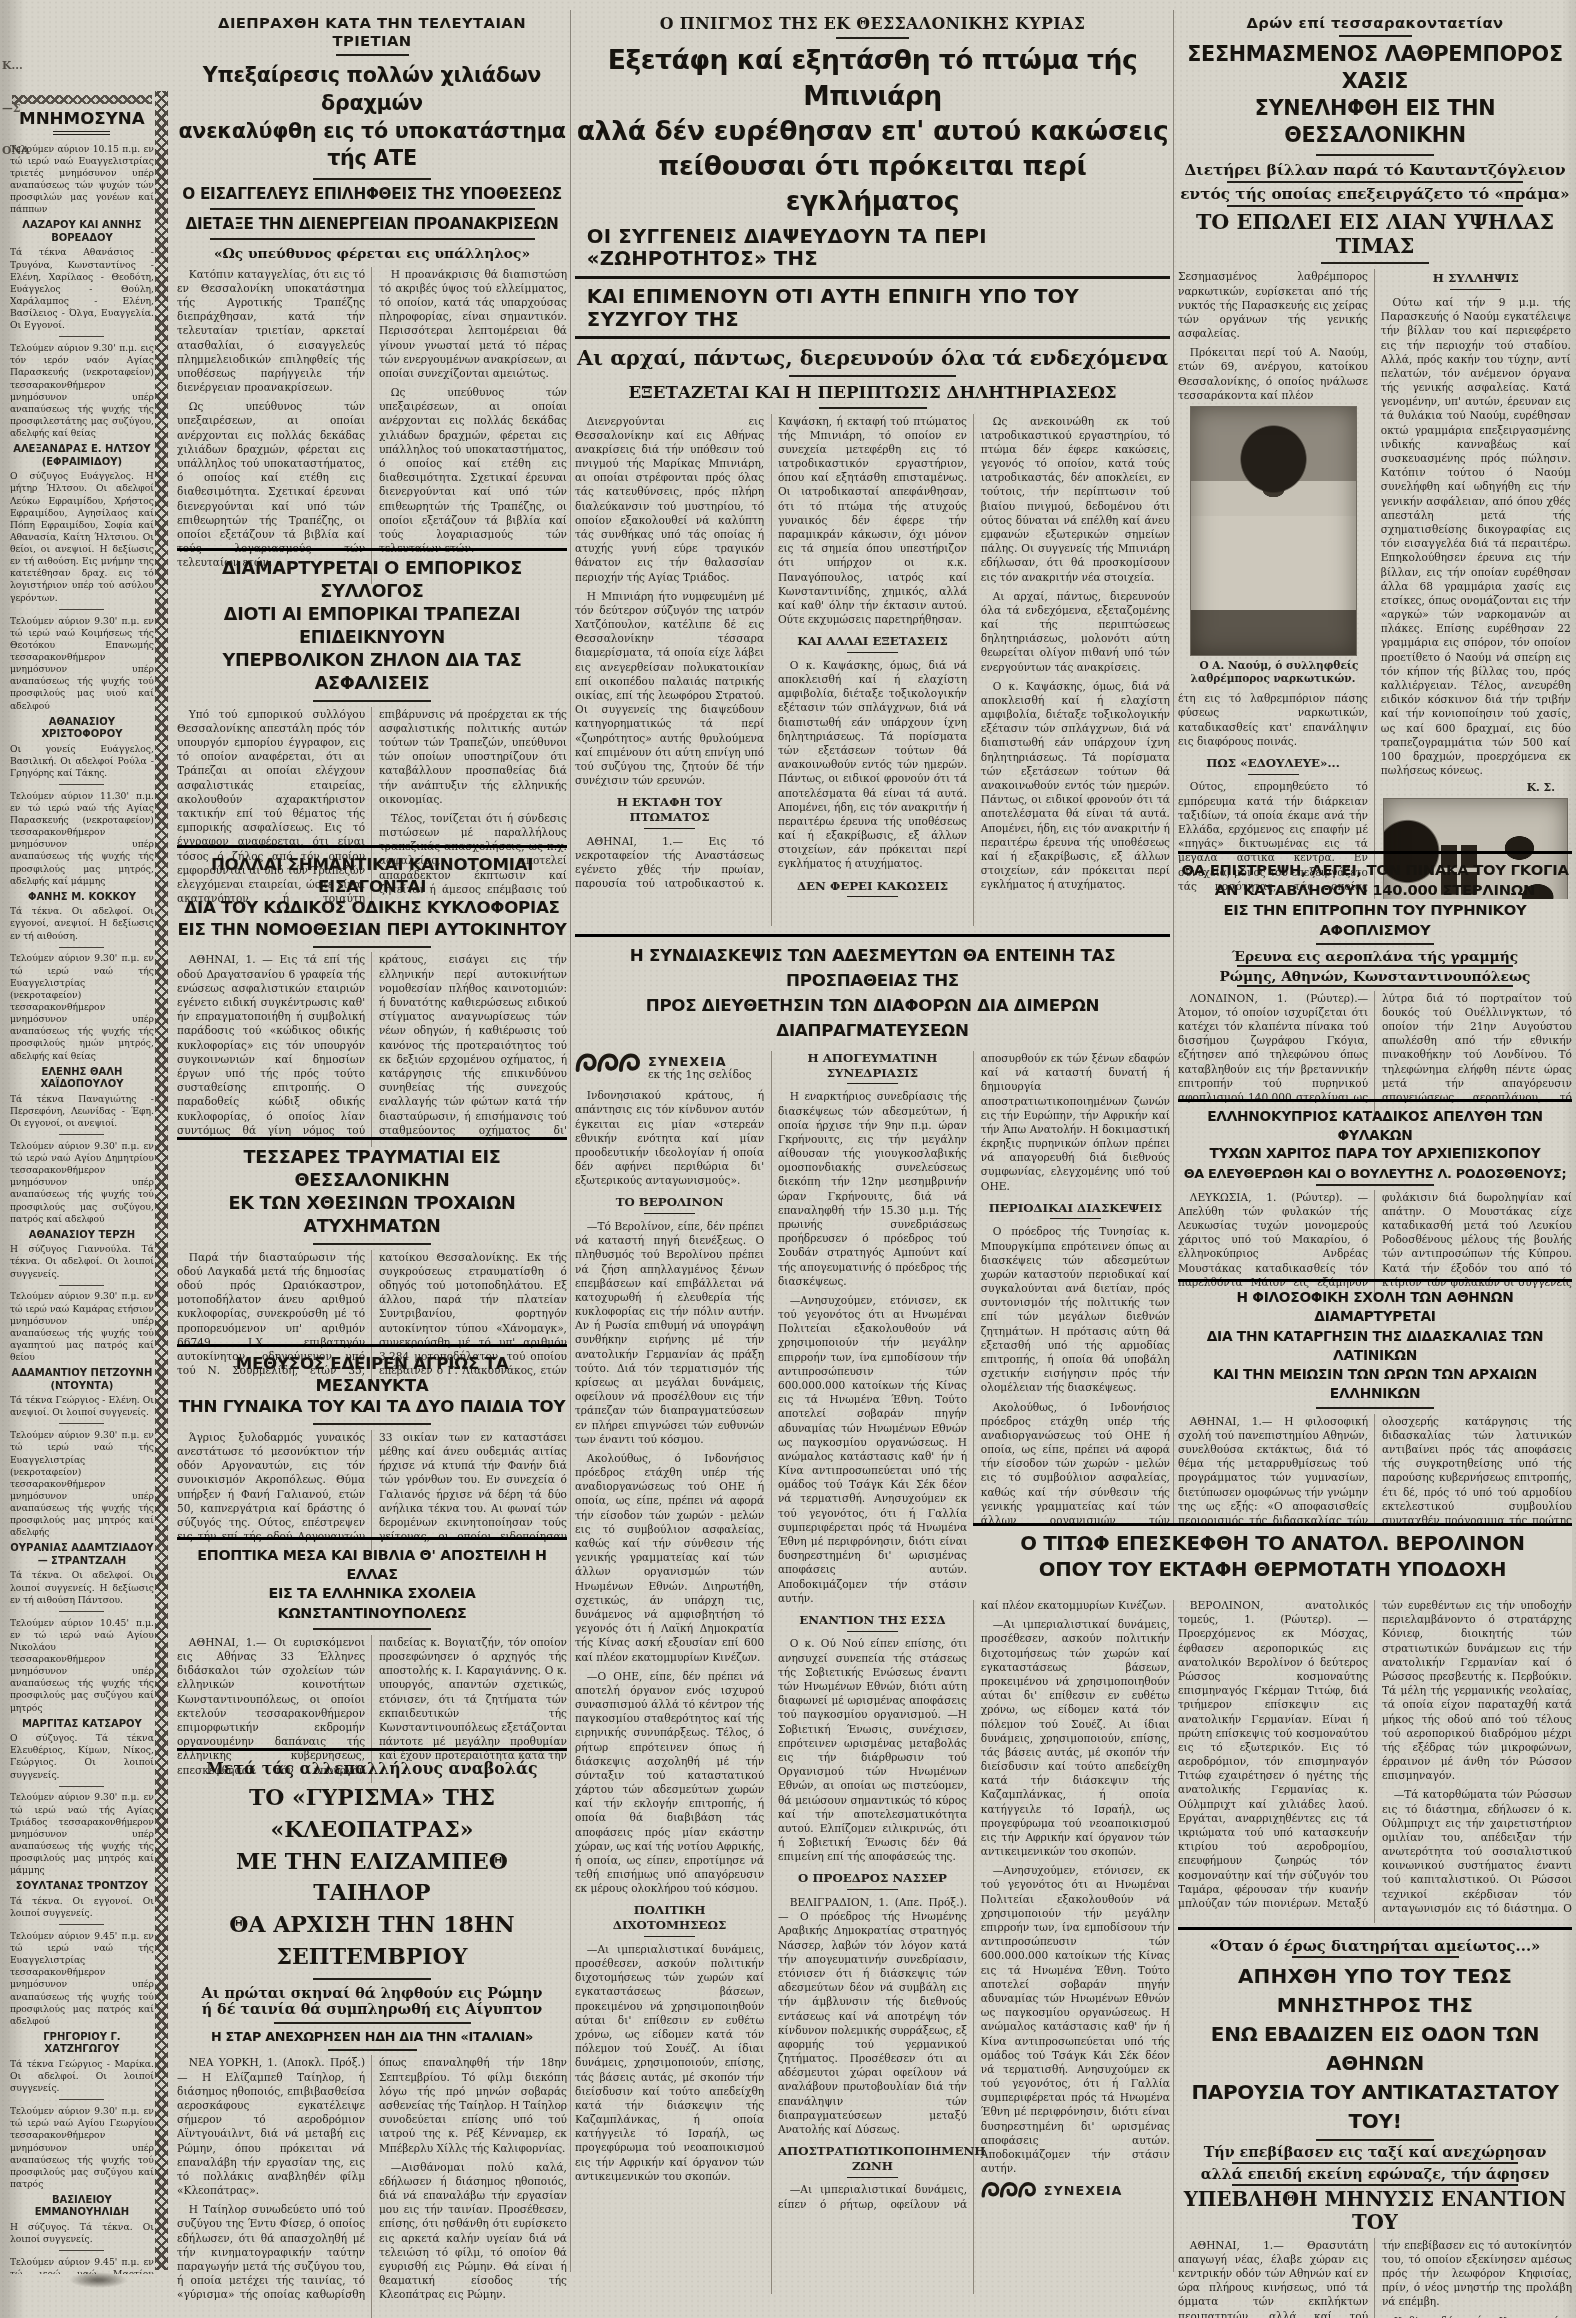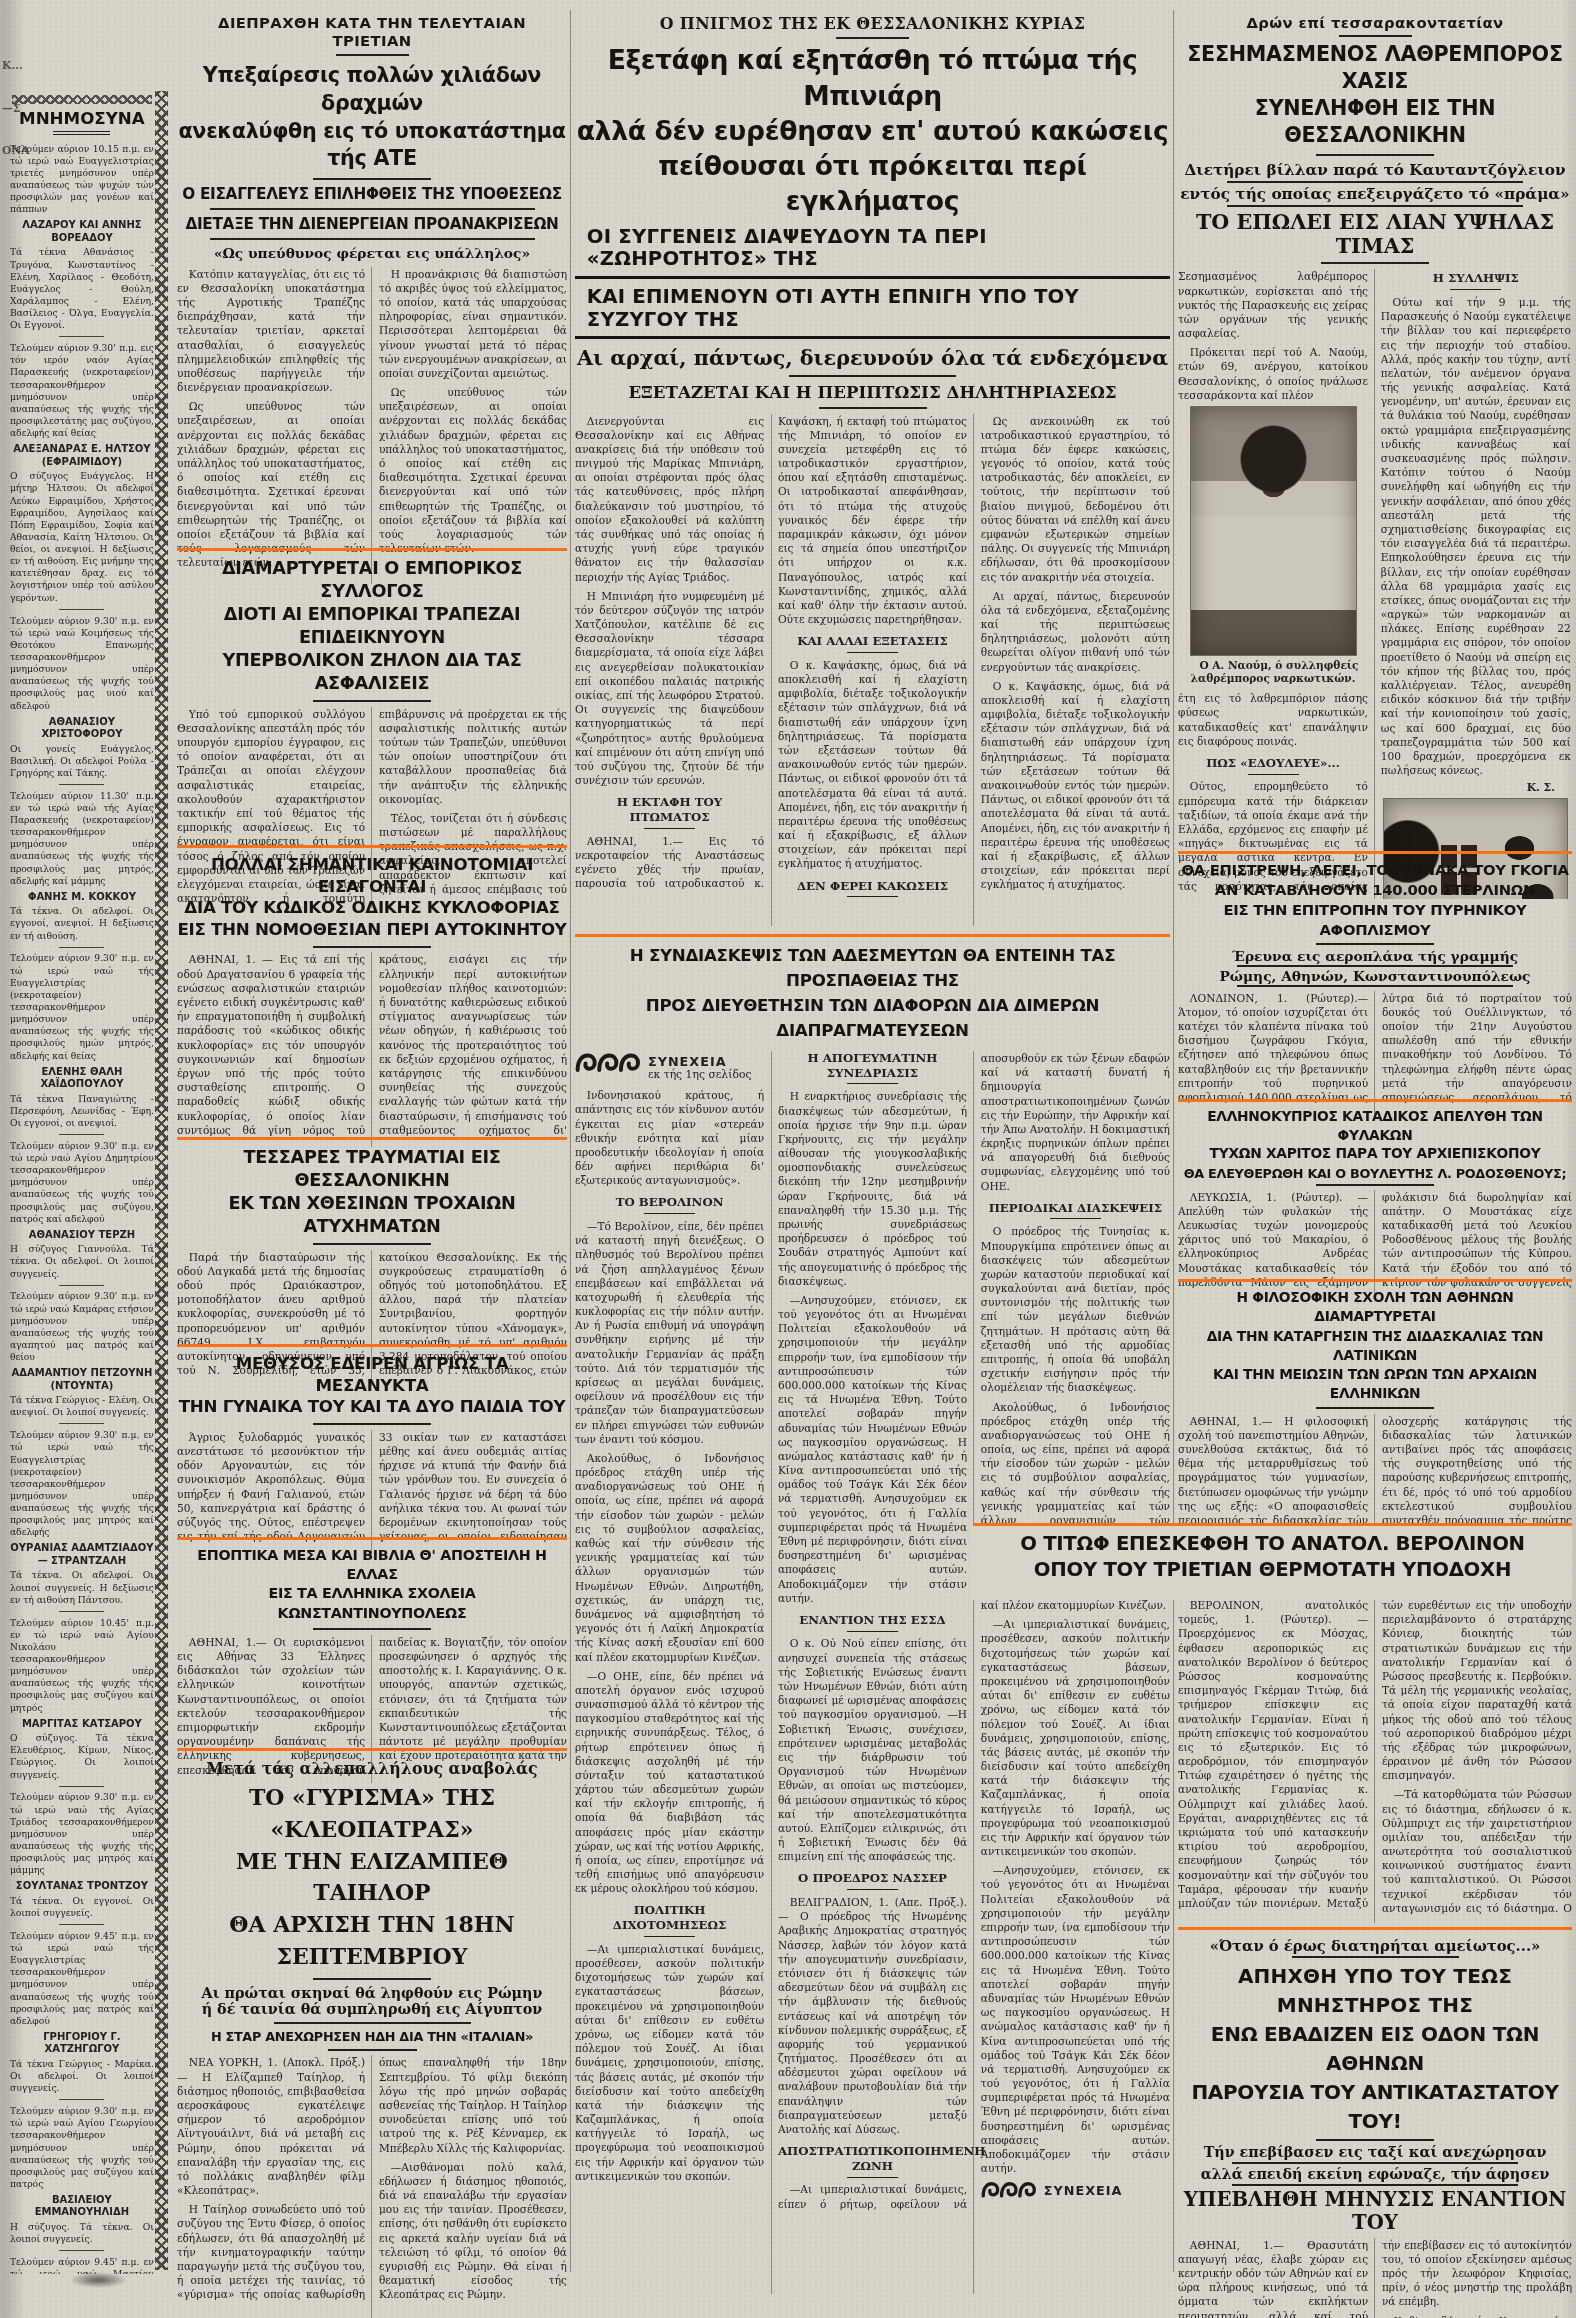--- a/index.html
+++ b/index.html
@@ -12,21 +12,21 @@
         background:linear-gradient(90deg,rgba(40,35,28,.18) 0 5.9px,rgba(40,35,28,0) 25.6px),
                    linear-gradient(270deg,rgba(40,35,28,.08) 0 3px,rgba(40,35,28,0) 13.8px);}
   .art{position:absolute;}
   .vline{position:absolute;width:1px;background:#6a645a;opacity:.7;}
   .chain{position:absolute;left:155px;top:91px;width:12.8px;height:2179px;opacity:.85;
         background:repeating-linear-gradient(45deg,#36312a 0 2.5px,transparent 2.5px 6.9px),
                    repeating-linear-gradient(-45deg,#36312a 0 2.5px,transparent 2.5px 6.9px);}
   .zig{height:8.9px;margin:0 2px 3.9px;opacity:.8;
         background:repeating-linear-gradient(45deg,#36312a 0 2.5px,transparent 2.5px 6.4px),
                    repeating-linear-gradient(-45deg,#36312a 0 2.5px,transparent 2.5px 6.4px);}
-  .hsep{border-top:3px solid #f97316;}
+  .hsep{border-top:3px solid #000000;}
   .kick{font:700 14.8px/1.25 "DejaVu Sans",sans-serif;text-align:center;letter-spacing:0.4px;color:#1a1712;}
   .kick::after{content:"";display:block;width:73px;margin:3px auto 0;border-top:2px solid #221f19;}
   .hl{font-family:"DejaVu Sans",sans-serif;font-weight:700;text-align:center;color:#17140f;letter-spacing:-0.3px;}
   .hser{font-family:"DejaVu Serif",serif;font-weight:700;text-align:center;color:#17140f;}
   .thinrule{width:118px;margin:4.9px auto;border-top:2px solid #221f19;}
   .ban{display:table;margin:2px auto 6.9px;font:700 19.7px/1.15 "DejaVu Sans",sans-serif;
         letter-spacing:0.2px;border-bottom:3px solid #17140f;padding:0 11.8px 4.9px;color:#17140f;}
   .bd{font-size:10.6px;line-height:1.34;text-align:justify;overflow:hidden;
         column-gap:13.8px;column-rule:1px solid #8d867a;}
   .c2{column-count:2}.c3{column-count:3}
@@ -381,21 +381,21 @@
     <div class="hl" style="font-size:13.8px;line-height:1.4">ΔΙΑ ΤΗΝ ΚΑΤΑΡΓΗΣΙΝ ΤΗΣ ΔΙΔΑΣΚΑΛΙΑΣ ΤΩΝ ΛΑΤΙΝΙΚΩΝ</div>
     <div class="hl" style="font-size:13.8px;line-height:1.4">ΚΑΙ ΤΗΝ ΜΕΙΩΣΙΝ ΤΩΝ ΩΡΩΝ ΤΩΝ ΑΡΧΑΙΩΝ ΕΛΛΗΝΙΚΩΝ</div>
     <div class="thinrule" style="margin:3px auto 4.9px"></div>
     <div class="bd c2" style="height:156px">
       <p>ΑΘΗΝΑΙ, 1.— Η φιλοσοφική σχολή τού πανεπιστημίου Αθηνών, συνελθούσα εκτάκτως, διά τό θέμα τής μεταρρυθμίσεως τού προγράμματος τών γυμνασίων, διετύπωσεν ομοφώνως τήν γνώμην της ως εξής: «Ο αποφασισθείς περιορισμός τής διδασκαλίας τών αρχαίων ελληνικών κατά δύο ώρας καθ' εβδομάδα καί ή ολοσχερής κατάργησις τής διδασκαλίας τών λατινικών αντιβαίνει πρός τάς αποφάσεις τής συγκροτηθείσης υπό τής παρούσης κυβερνήσεως επιτροπής, έτι δέ, πρός τό υπό τού αρμοδίου εκτελεστικού συμβουλίου συνταχθέν πρόγραμμα τής πρώτης βαθμίδος τού γυμνασίου, πρός τάς πρό τριμήνου ληφθείσας αποφάσεις, τού υπό τού συμβουλίου τής Ευρώπης συγκληθέντος συνεδρίου, τών υπουργών παιδείας τών χωρών τής Ευρώπης, εν Αμβούργω καί τέλος, πρός τάς επανειλημμένας δηλώσεις τών αρμοδίων.»</p>
     </div>
   </div>
 
   <div class="art hsep" style="left:973px;top:1523px;width:599px;height:69px;background:#d7d4ca;z-index:5;padding-top:4.9px">
     <div class="hl" style="font-size:19.7px;line-height:1.35">Ο ΤΙΤΩΦ ΕΠΕΣΚΕΦΘΗ ΤΟ ΑΝΑΤΟΛ. ΒΕΡΟΛΙΝΟΝ</div>
-    <div class="hl" style="font-size:19.7px;line-height:1.35">ΟΠΟΥ ΤΟΥ ΤΡΙΕΤΙΑΝ ΘΕΡΜΟΤΑΤΗ ΥΠΟΔΟΧΗ</div>
+    <div class="hl" style="font-size:19.7px;line-height:1.35">ΟΠΟΥ ΤΟΥ ΕΚΤΑΦΗ ΘΕΡΜΟΤΑΤΗ ΥΠΟΔΟΧΗ</div>
   </div>
   <div class="art" style="left:1178px;top:1598px;width:394px;height:325px">
     <div class="bd c2" style="height:325px">
       <p>ΒΕΡΟΛΙΝΟΝ, ανατολικός τομεύς, 1. (Ρώυτερ). —Προερχόμενος εκ Μόσχας, έφθασεν αεροπορικώς εις ανατολικόν Βερολίνον ό δεύτερος Ρώσσος κοσμοναύτης επισμηναγός Γκέρμαν Τιτώφ, διά τριήμερον επίσκεψιν εις ανατολικήν Γερμανίαν. Είναι ή πρώτη επίσκεψις τού κοσμοναύτου εις τό εξωτερικόν. Εις τό αεροδρόμιον, τόν επισμηναγόν Τιτώφ εχαιρέτησεν ό ηγέτης τής ανατολικής Γερμανίας κ. Ούλμπριχτ καί χιλιάδες λαού. Εργάται, αναρριχηθέντες εις τά ικριώματα τού υπό κατασκευήν κτιρίου τού αεροδρομίου, επευφήμουν ζωηρώς τόν κοσμοναύτην καί τήν σύζυγόν του Ταμάρα, φέρουσαν τήν κυανήν μπλούζαν τών πιονιέρων. Μεταξύ τών ευρεθέντων εις τήν υποδοχήν περιελαμβάνοντο ό στρατάρχης Κόνιεφ, διοικητής τών στρατιωτικών δυνάμεων εις τήν ανατολικήν Γερμανίαν καί ό Ρώσσος πρεσβευτής κ. Περβούκιν. Τά μέλη τής γερμανικής νεολαίας, τά οποία είχον παραταχθή κατά μήκος τής οδού από τού τέλους τού αεροπορικού διαδρόμου μέχρι τής εξέδρας τών μικροφώνων, έρραινον μέ άνθη τόν Ρώσσον επισμηναγόν.</p>
       <p>—Τά κατορθώματα τών Ρώσσων εις τό διάστημα, εδήλωσεν ό κ. Ούλμπριχτ εις τήν χαιρετιστήριον ομιλίαν του, απέδειξαν τήν ανωτερότητα τού σοσιαλιστικού κοινωνικού συστήματος έναντι τού καπιταλιστικού. Οι Ρώσσοι τεχνικοί εκέρδισαν τόν ανταγωνισμόν εις τό διάστημα. Ο γενικώτερος, όμως, ανταγωνισμός μεταξύ σοσιαλισμού καί κεφαλαιοκρατίας θά συνεχισθή καί εις άλλους τομείς καί ουδεμία υπάρχει αμφιβολία ότι αι δυνάμεις τής προόδου θά κερδίσουν εις τόν αγώνα των. Αναφερόμενος εις τό γερμανικόν πρόβλημα, ό κ. Ούλμπριχτ εδήλωσε: —Παρά τάς μηχανορραφίας τών ιμπεριαλιστών, συνθήκη ειρήνης μετά τής Γερμανίας θά υπογραφή κατά τό προσεχές έτος.</p>
 
     </div>
   </div>
 
   <div class="art hsep" style="left:1178px;top:1927px;width:394px;height:345px;padding-top:6.9px">

